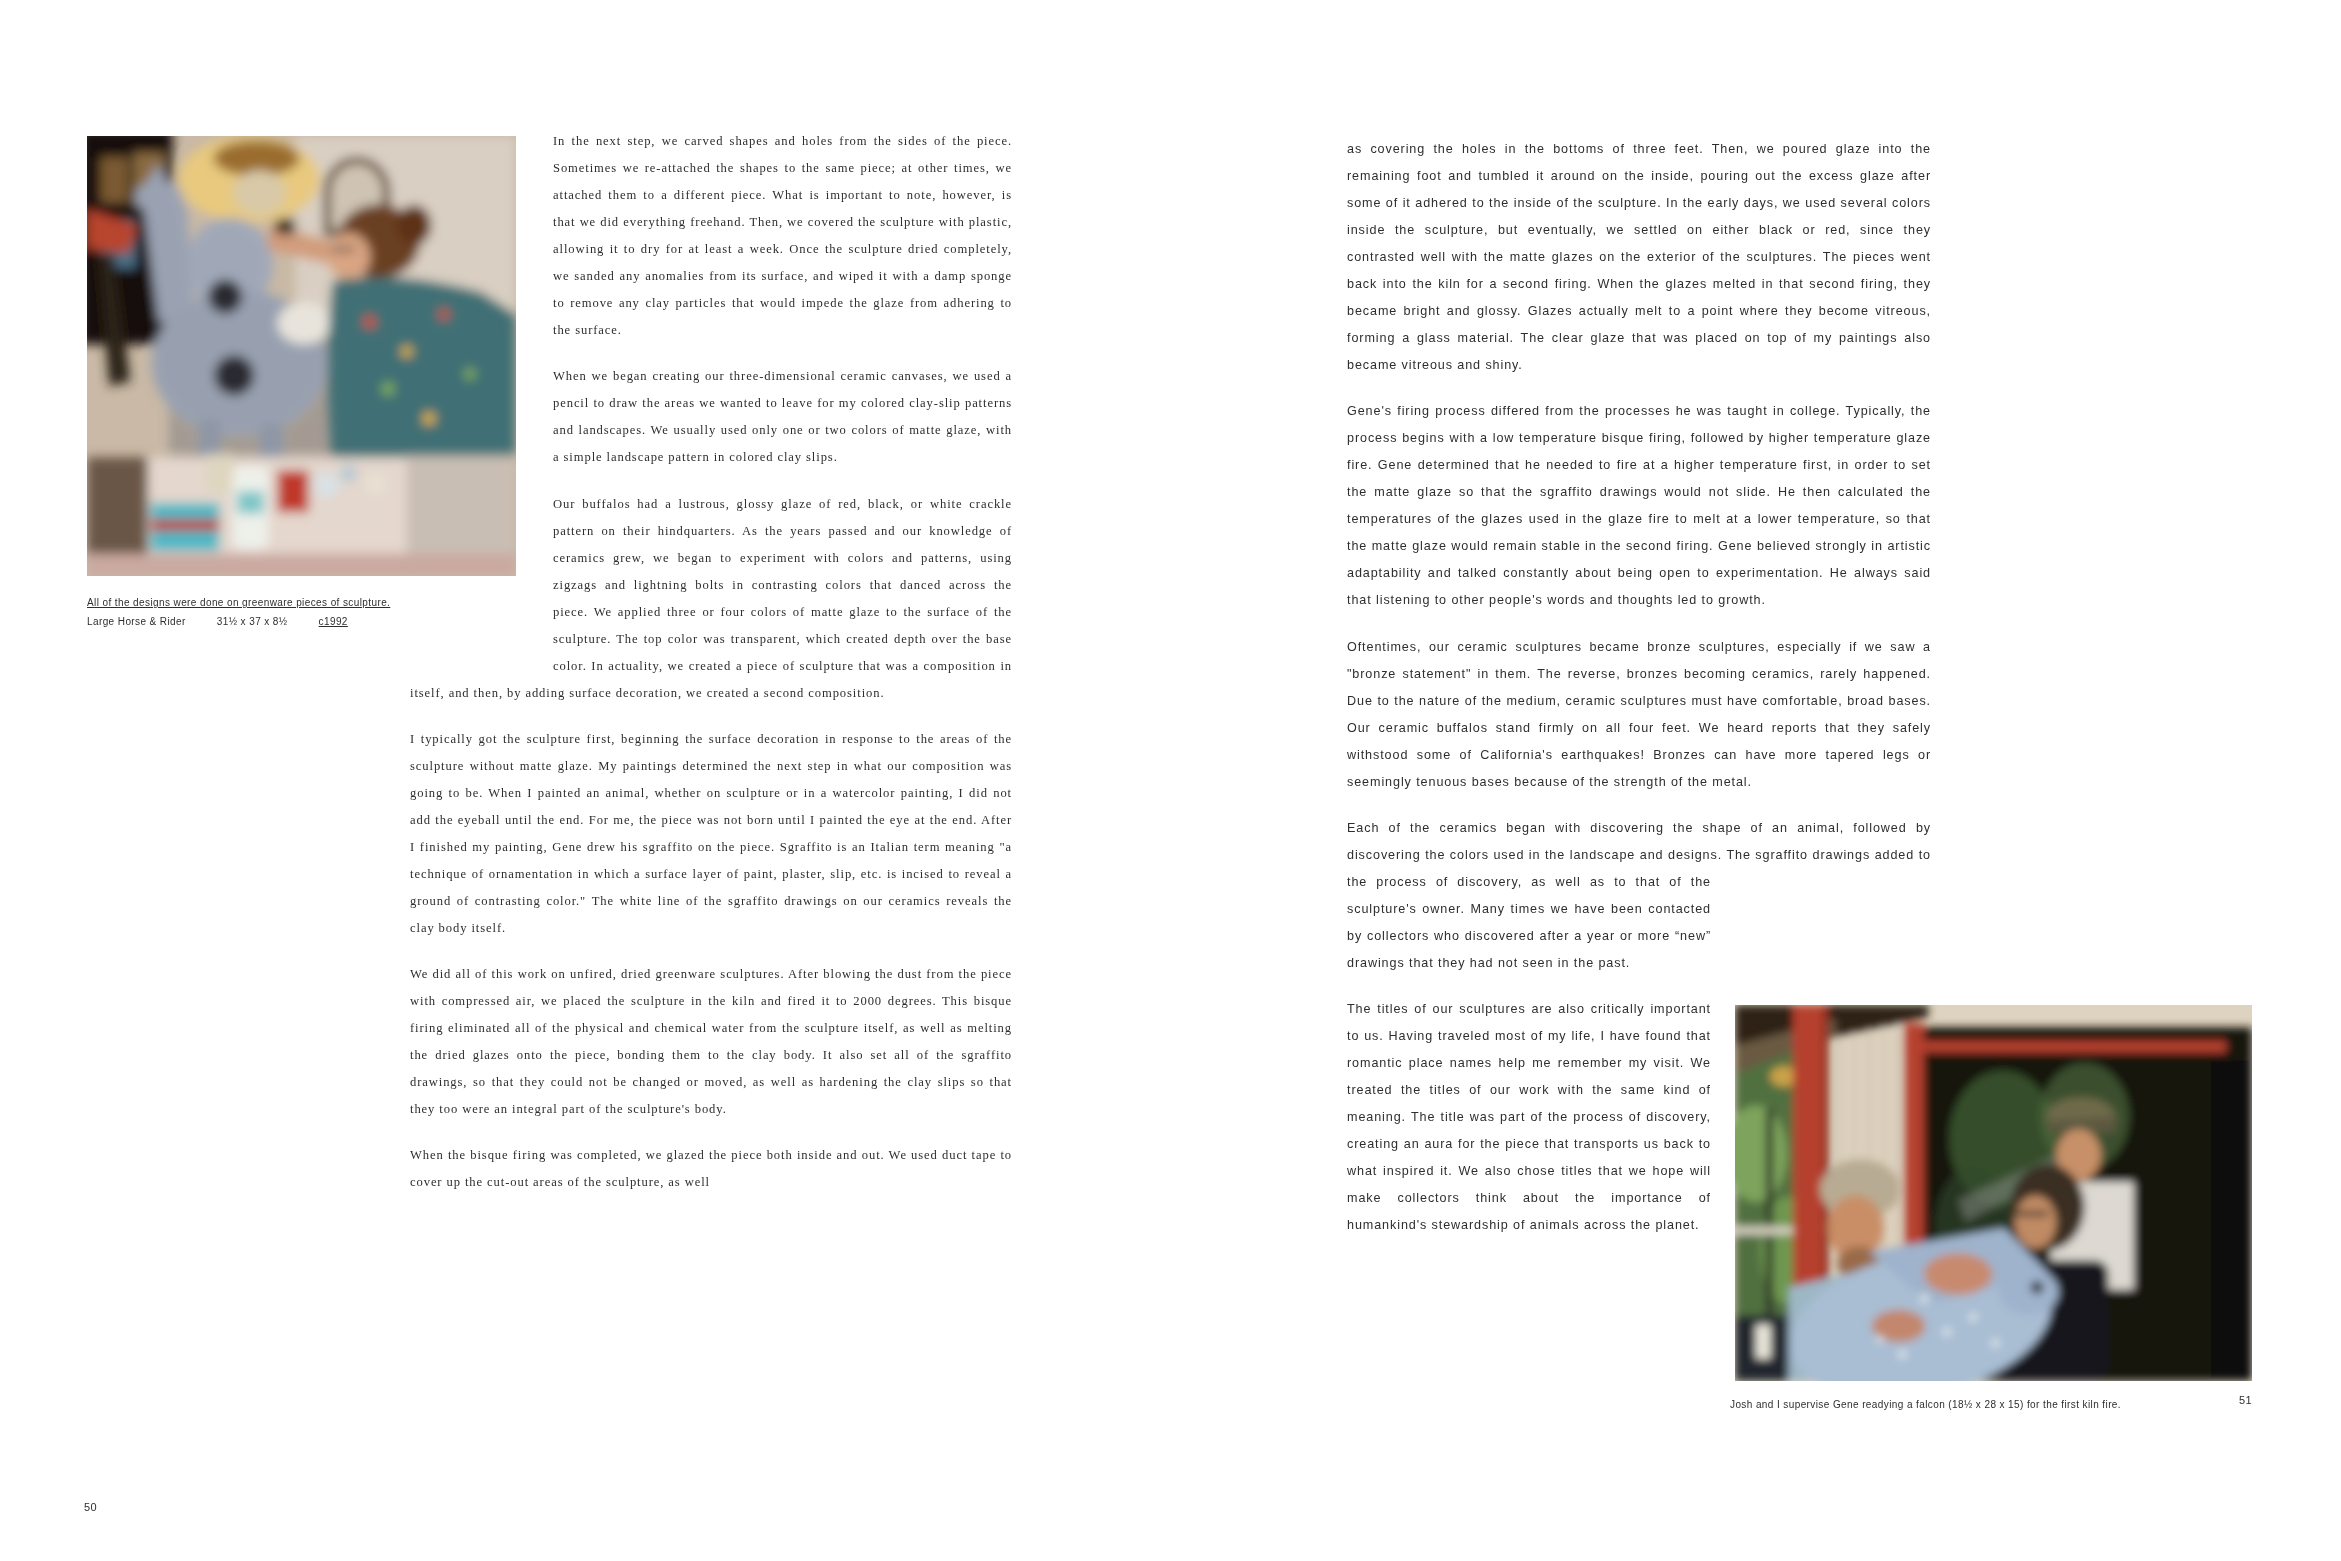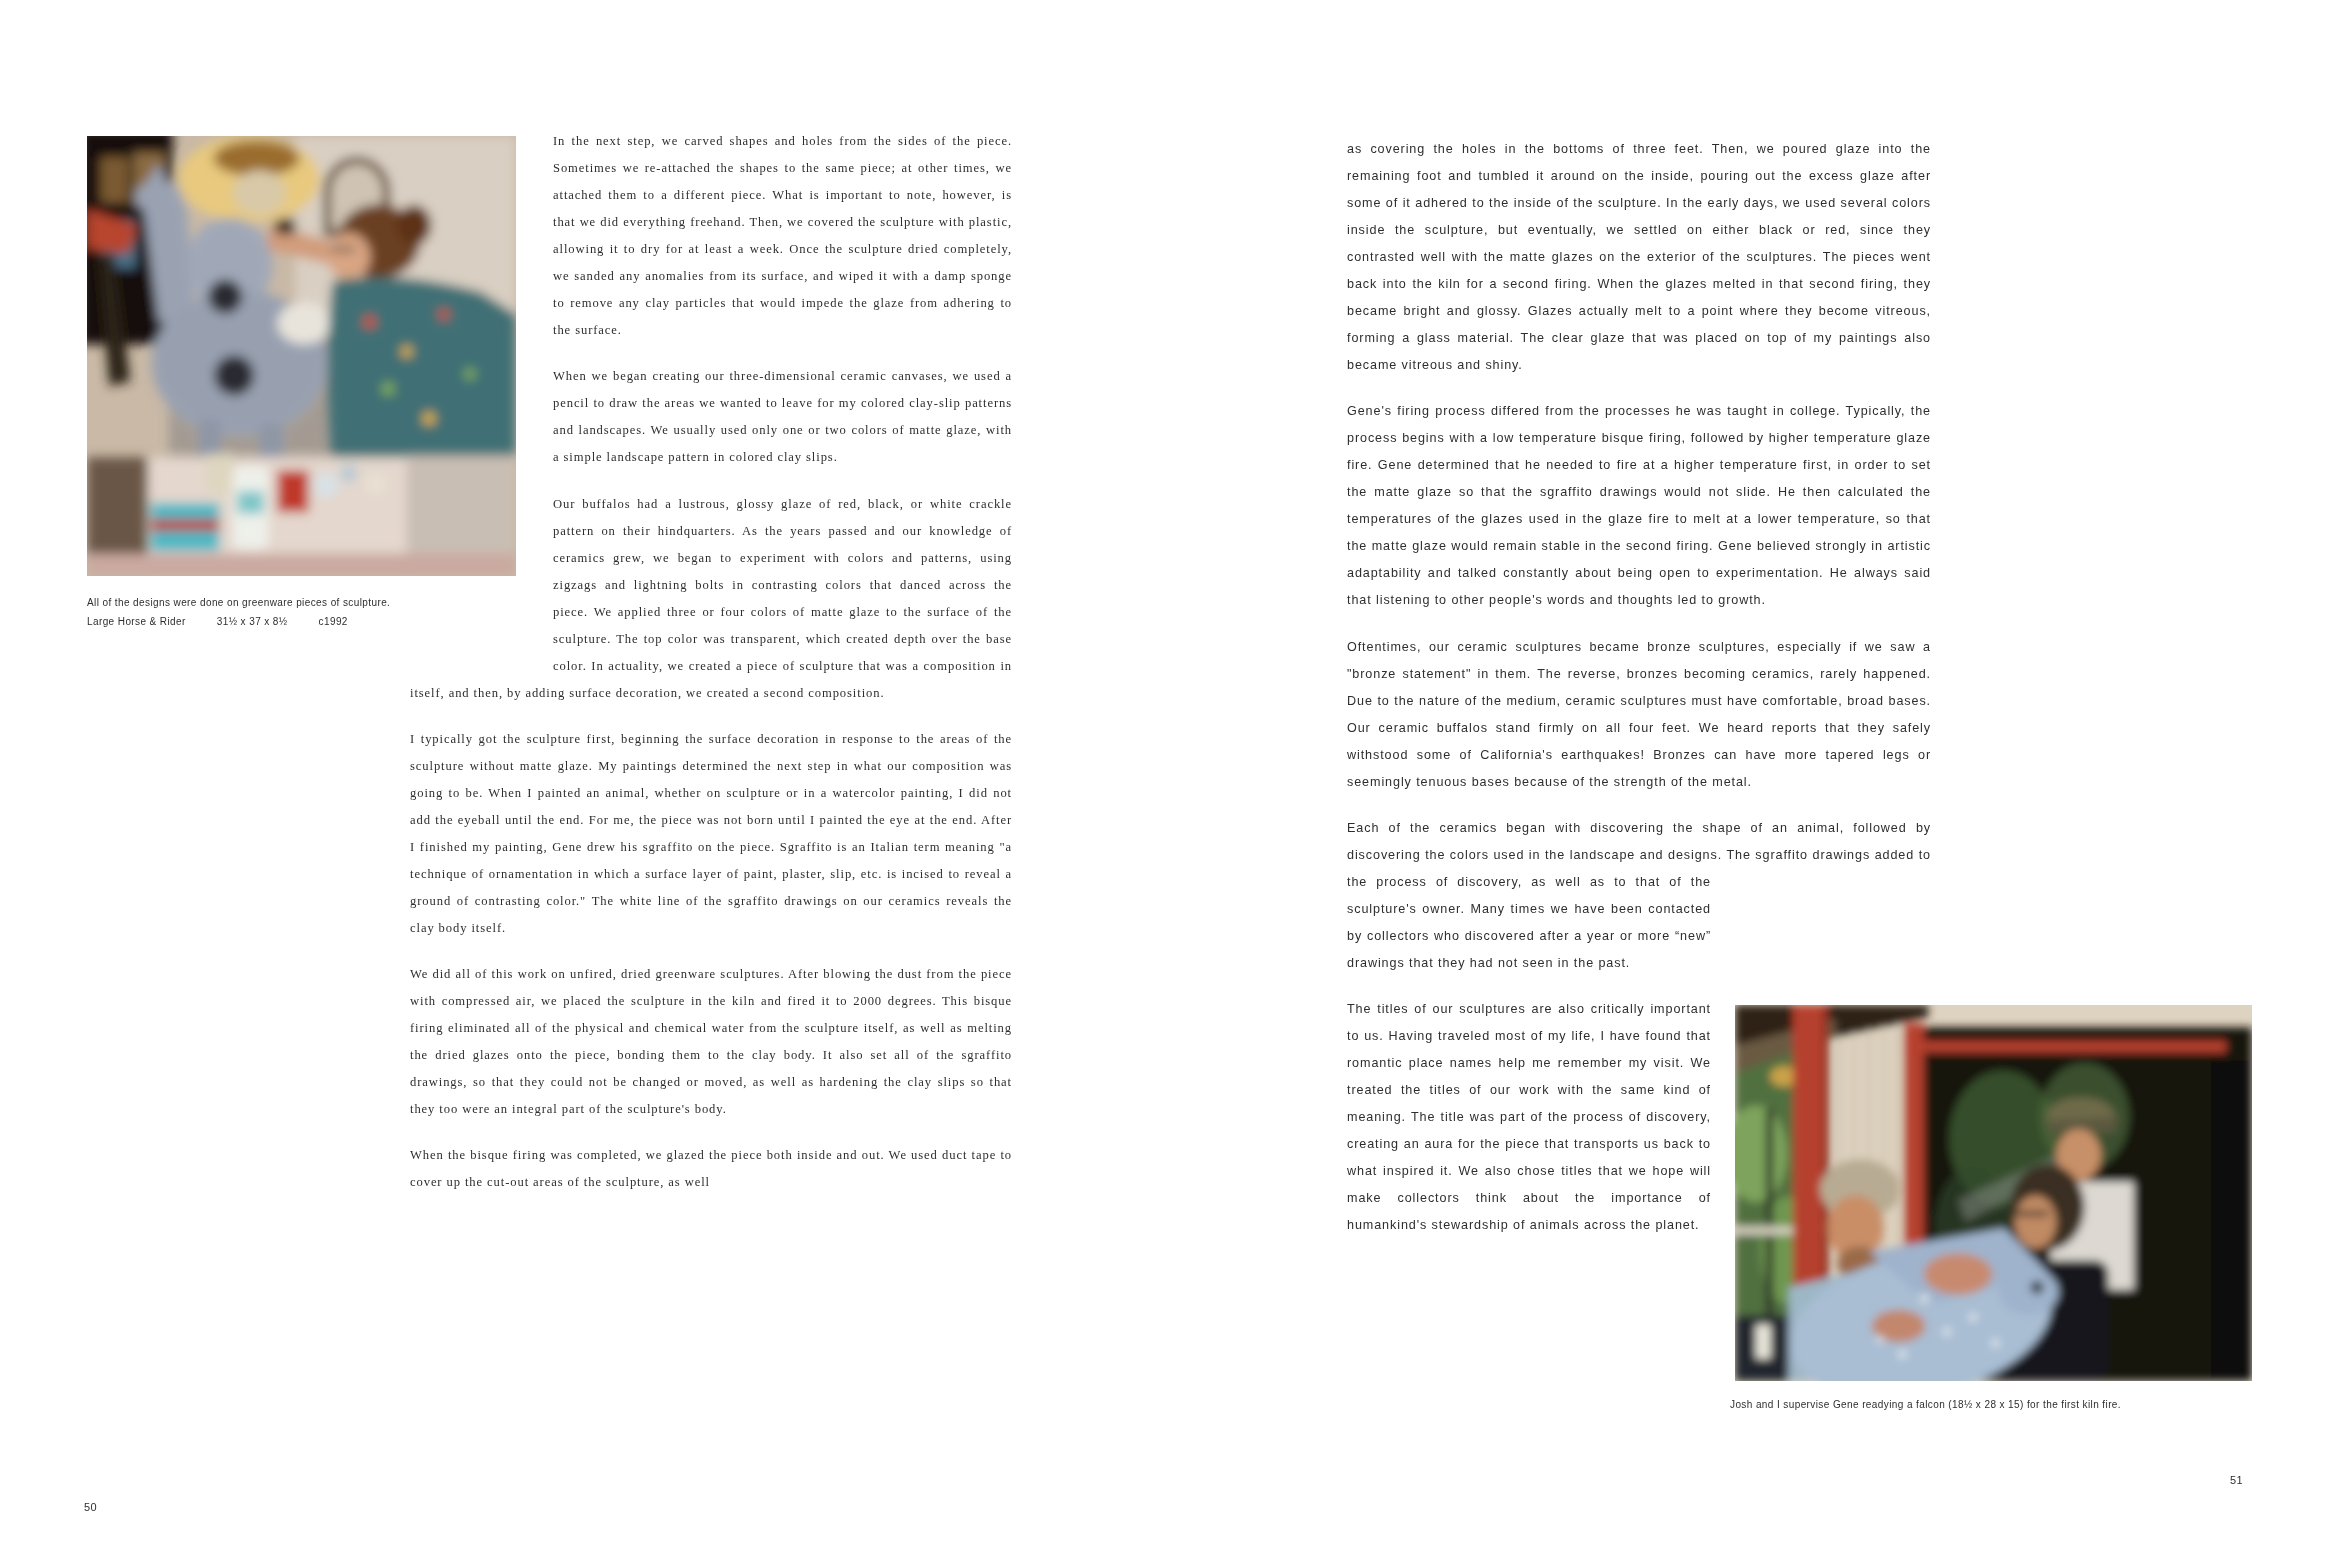--- a/index.html
+++ b/index.html
@@ -84,21 +84,21 @@
         <rect x="256" y="450" width="42" height="56" fill="#c0392b"></rect>
         <rect x="86" y="494" width="92" height="64" fill="#49b8c4"></rect>
         <rect x="86" y="516" width="92" height="15" fill="#c23b2e"></rect>
         <circle cx="322" cy="470" r="17" fill="#d8e2e6"></circle>
         <circle cx="352" cy="454" r="12" fill="#b9c9d4"></circle>
         <circle cx="388" cy="468" r="14" fill="#e8e2d2"></circle>
       </g>
     </svg>
   </div>
 
-  <div class="caption" style="left:87px;top:593px;width:446px;">
+  <div class="caption" style="left:87px;top:593px;width:446px;text-decoration:underline;">
     <div>All of the designs were done on greenware pieces of sculpture.</div>
     <div>
       <span class="cap-gap">Large Horse &amp; Rider</span><span class="cap-gap">31½ x 37 x 8½</span><span>c1992</span>
     </div>
   </div>
 
   <div class="bodytext" style="left:410px;top:128px;width:602px;font-family:Liberation Serif, serif;">
     <p><span class="spacer-left"></span><span>In the next step, we carved shapes and holes from the sides of the piece. Sometimes we re-attached the shapes to the same piece; at other times, we attached them to a different piece. What is important to note, however, is that we did everything freehand. Then, we covered the sculpture with plastic, allowing it to dry for at least a week. Once the sculpture dried completely, we sanded any anomalies from its surface, and wiped it with a damp sponge to remove any clay particles that would impede the glaze from adhering to the surface.</span></p>
     <p><span>When we began creating our three-dimensional ceramic canvases, we used a pencil to draw the areas we wanted to leave for my colored clay-slip patterns and landscapes. We usually used only one or two colors of matte glaze, with a simple landscape pattern in colored clay slips.</span></p>
     <p><span>Our buffalos had a lustrous, glossy glaze of red, black, or white crackle pattern on their hindquarters. As the years passed and our knowledge of ceramics grew, we began to experiment with colors and patterns, using zigzags and lightning bolts in contrasting colors that danced across the piece. We applied three or four colors of matte glaze to the surface of the sculpture. The top color was transparent, which created depth over the base color. In actuality, we created a piece of sculpture that was a composition in itself, and then, by adding surface decoration, we created a second composition.</span></p>
@@ -184,16 +184,16 @@
         <circle cx="225" cy="470" r="6" fill="#dce4ea"></circle>
           <circle cx="320" cy="420" r="6" fill="#dce4ea"></circle>
         <circle cx="350" cy="455" r="6" fill="#dce4ea"></circle>
           <circle cx="195" cy="450" r="5" fill="#dce4ea"></circle>
       </g>
     </svg>
   </div>
 
   <div class="caption" style="left:1730px;top:1395px;width:535px;">Josh and I supervise Gene readying a falcon (18½ x 28 x 15) for the first kiln fire.</div>
 
-  <div class="pagenum" style="left:2230px;top:1474px;width:22px;text-align:left;">51</div>
+  <div class="pagenum" style="left:2230px;top:1394px;width:22px;text-align:right;">51</div>
 
 </div>
 
 
 </body></html>

